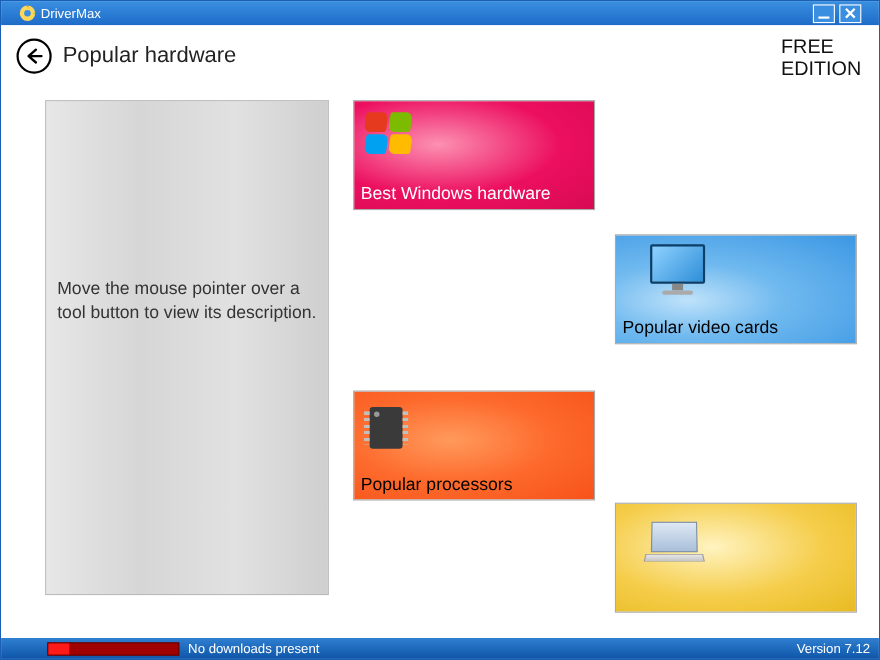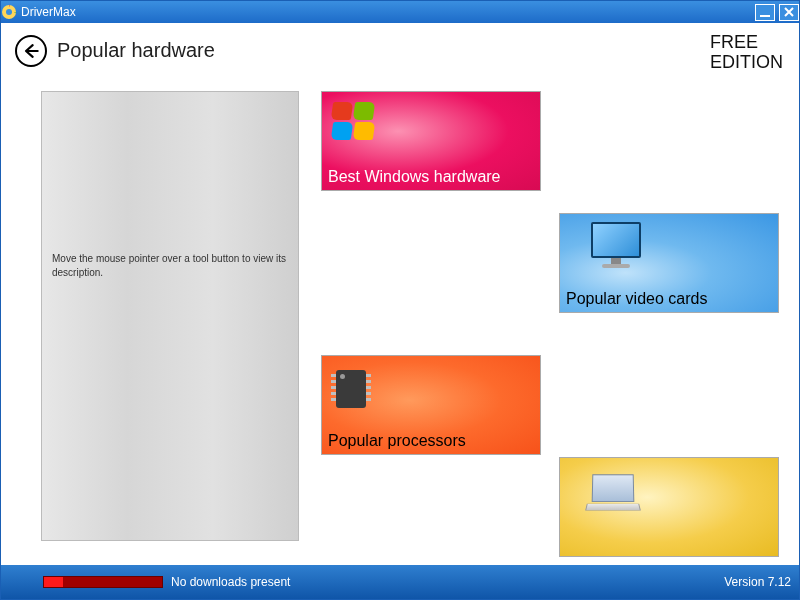--- a/index.html
+++ b/index.html
@@ -3,21 +3,21 @@
 <meta charset="utf-8">
 <style>
   * { box-sizing: border-box; margin: 0; padding: 0; }
   html, body { width: 800px; height: 600px; overflow: hidden; font-family: Arial, sans-serif; }
   body { background: #fff; border: 1px solid #1a5fb4; display: flex; flex-direction: column; }
 
   .titlebar {
     height: 22px;
     background: linear-gradient(to bottom, #3a8fe0, #1d6bc8);
     display: flex; align-items: center; color: #fff;
-    font-size: 12px; padding: 0 0; position: relative;
+    font-size: 12px; padding: 0 16px; position: relative;
     font-family: "Tahoma", sans-serif;
   }
   .titlebar .app-icon { width: 16px; height: 16px; margin-right: 4px; position: relative; }
   .titlebar .win-controls { margin-left: auto; display: flex; gap: 4px; }
   .titlebar .win-btn {
     width: 20px; height: 17px; border: 1px solid #fff; color: #fff;
     display: flex; align-items: center; justify-content: center;
     font-weight: bold; font-size: 13px; background: #3a8fe0;
     cursor: pointer;
   }
@@ -33,21 +33,21 @@
   }
   .page-title { position: absolute; left: 44px; top: 4px; font-size: 20px; color: #222; }
   .edition { position: absolute; right: 4px; top: -2px; text-align: left; font-size: 18px; color: #111; line-height: 1.1; }
 
   .desc-panel {
     position: absolute; left: 40px; top: 68px; width: 258px; height: 450px;
     background: linear-gradient(to right, #e7e7e7, #d6d6d6, #e1e1e1, #cfcfcf);
     border: 1px solid #bbb;
   }
   .desc-title { position: absolute; left: 8px; top: 108px; font-size: 19px; color: #111; }
-  .desc-text { position: absolute; left: 10px; top: 160px; right: 10px; font-size: 10px; color: #333; line-height: 1.35; }
+  .desc-text { position: absolute; left: 10px; top: 160px; right: 10px; font-size: 16px; color: #333; line-height: 1.35; }
 
   .card { position: absolute; width: 220px; height: 100px; border: 1px solid #aaa; cursor: pointer; overflow: hidden; }
   .card .label { position: absolute; left: 6px; bottom: 4px; font-size: 16px; }
   .card .label.white { color: #fff; }
 
   .card-red { left: 320px; top: 68px;
     background: radial-gradient(ellipse at 35% 40%, #fc91b2 0%, #ec0f60 55%, #d80a53 100%); }
   .card-blue { left: 558px; top: 190px;
     background: radial-gradient(ellipse at 30% 60%, #bfe2fa 0%, #6fb9ef 40%, #3b97e4 100%); }
   .card-orange { left: 320px; top: 332px;
@@ -75,21 +75,21 @@
      background: repeating-linear-gradient(to bottom,#c0c0c0 0 3px, transparent 3px 6px); }
   .chip::before { left:-5px; } .chip::after { right:-5px; }
   .chip .dot { position:absolute; left:4px; top:4px; width:5px; height:5px; background:#999; border-radius:50%; }
 
   
   .laptop { position: absolute; left: 26px; top: 16px; width: 54px; height: 44px; }
   .laptop .lid { width: 42px; height: 28px; background: linear-gradient(#dfe8f4,#a9bfd9); border: 1px solid #7a8aa0; margin:0 auto; transform: perspective(120px) rotateX(8deg); }
   .laptop .basep { width: 54px; height: 12px; background: linear-gradient(#e8e8e8,#c6c6c6); border:1px solid #9a9a9a; margin-top:-1px; transform: perspective(160px) rotateX(55deg); }
 
   .statusbar {
-    height: 34px; background: linear-gradient(to bottom, #2f7fd0, #0f55a8);
+    height: 19px; background: linear-gradient(to bottom, #2f7fd0, #0f55a8);
     color: #fff; display: flex; align-items: center; font-size: 12px; padding: 0 8px;
     font-family: "Tahoma", sans-serif;
   }
   .progress { width: 120px; height: 12px; border: 1px solid #690000; background:#a00000; margin: 0 8px 0 34px; position: relative; }
   .progress .fill { position:absolute; left:0; top:0; bottom:0; width: 16%; background:#ff1a1a; }
   .version { margin-left: auto; }
 
   svg.arrow { width: 20px; height: 20px; }
 </style>
 </head>

